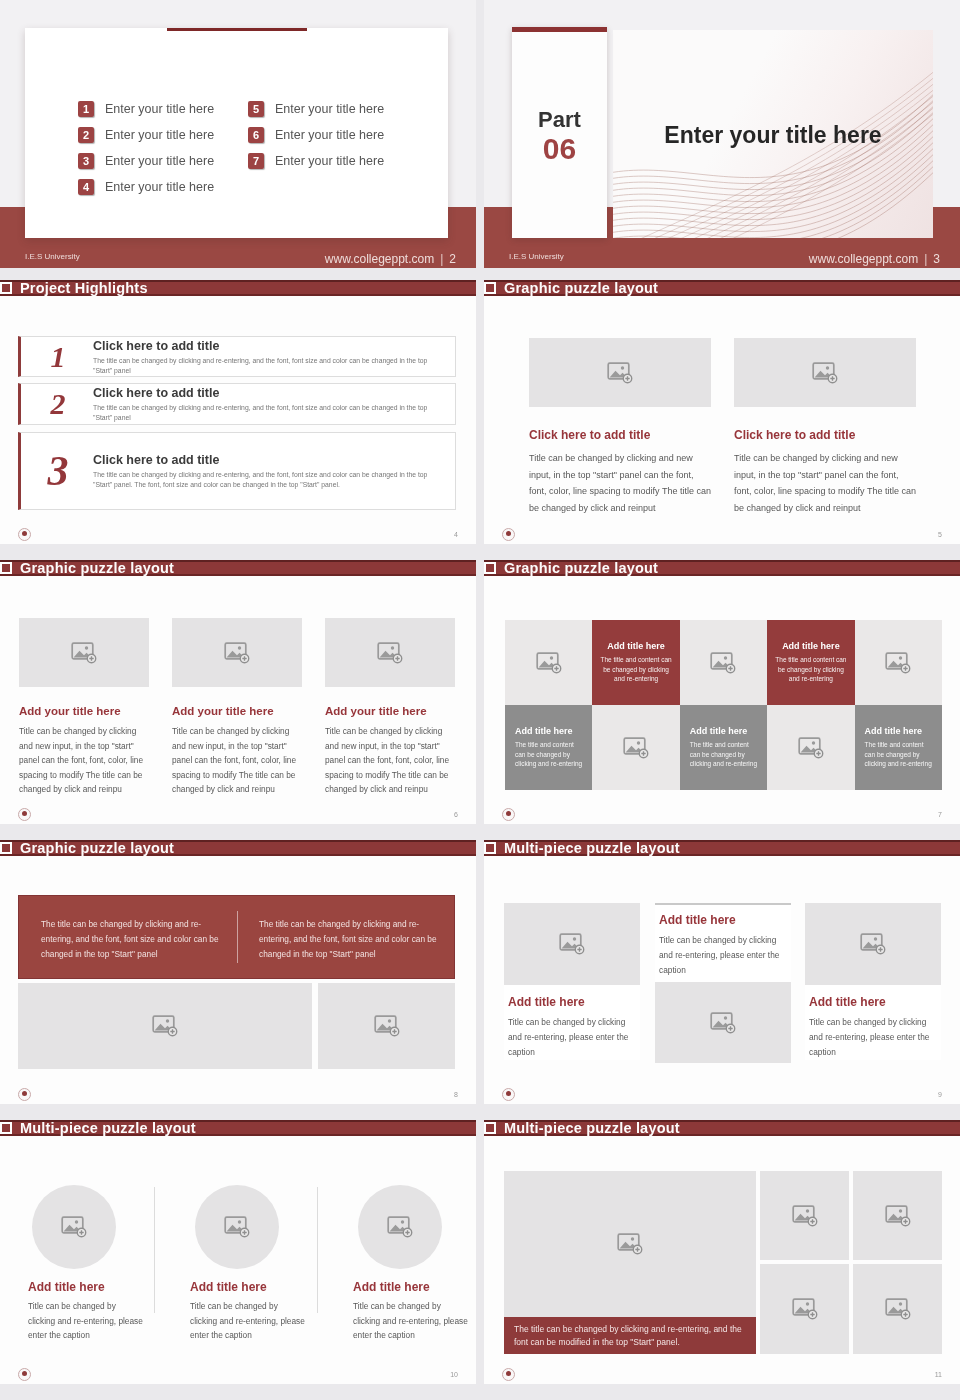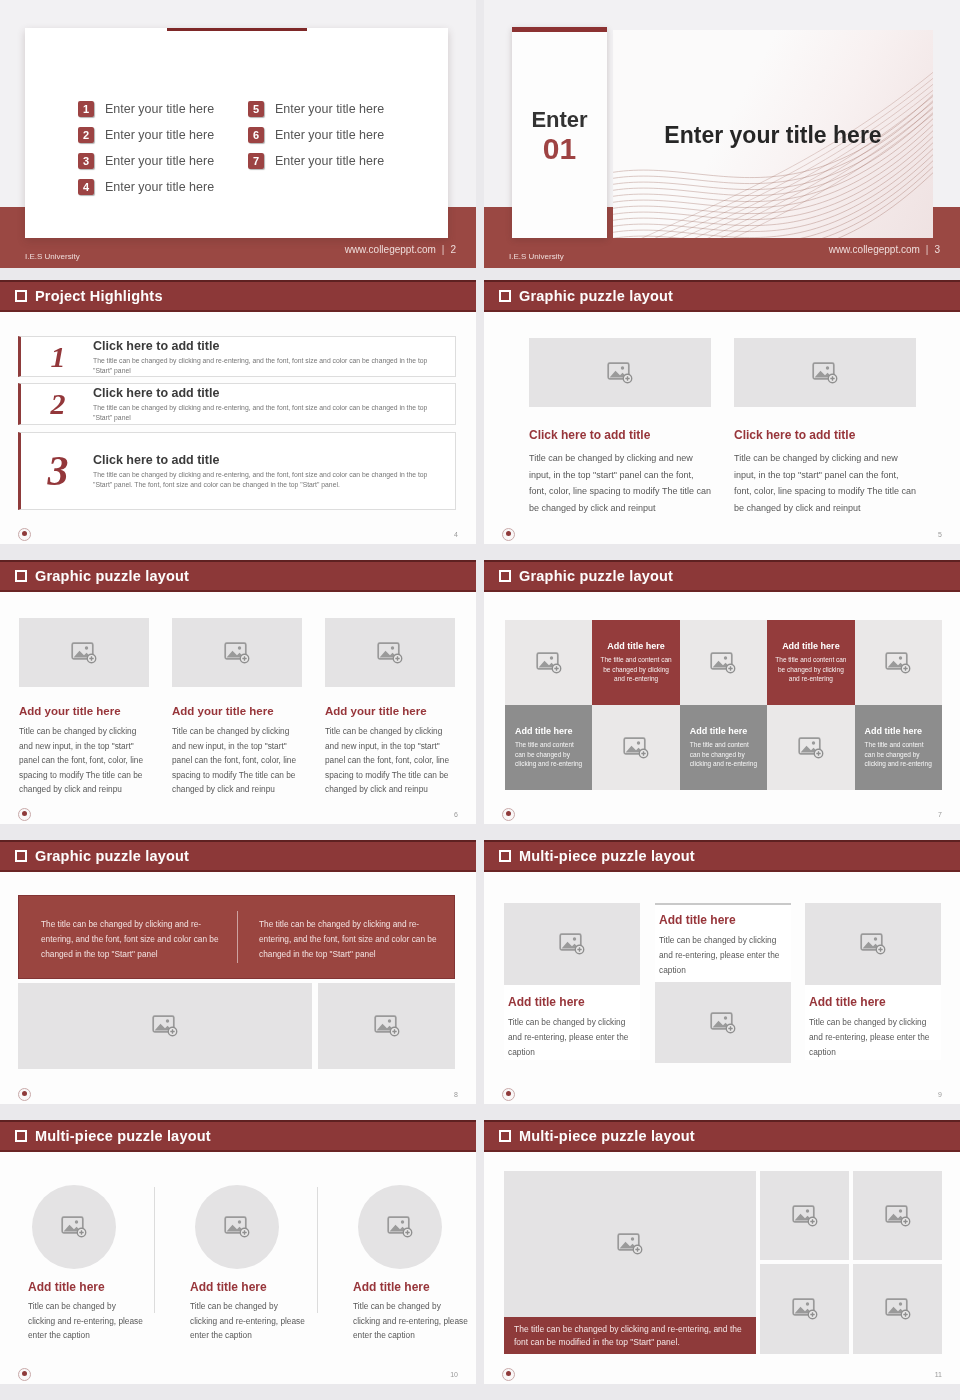--- a/index.html
+++ b/index.html
@@ -5,21 +5,21 @@
   html,body{margin:0;padding:0;background:#dfdee2;}
   body{font-family:"Liberation Sans", sans-serif;}
   .page{position:relative;width:960px;height:1400px;background:#eae9ec;overflow:hidden;}
   .slide{position:absolute;overflow:hidden;}
 
   
   .s1{left:0;top:0;width:476px;height:268px;background:#f2f1f3;}
   .s2{left:484px;top:0;width:476px;height:268px;background:#f2f1f3;}
   .band{position:absolute;left:0;right:0;top:207px;height:61px;background:#9a4843;z-index:1;}
   .bleft{position:absolute;left:25px;bottom:7px;font-size:8px;color:#eedcda;}
-  .bright{position:absolute;right:20px;bottom:13px;font-size:10px;color:#eedcda;}
+  .bright{position:absolute;right:20px;bottom:2px;font-size:12px;color:#eedcda;}
   .fdiv{margin:0 6px;opacity:.85;}
 
   .card1{position:absolute;left:25px;top:28px;width:423px;height:210px;background:#ffffff;
          box-shadow:0 3px 8px rgba(70,40,40,.20);z-index:2;}
   .topline{position:absolute;top:0;left:50%;transform:translateX(-50%);width:140px;height:3px;background:#7e2828;}
   .c-title{margin:16px 0 0 0;text-align:center;font-size:21px;letter-spacing:.5px;color:#2e2e2e;font-weight:bold;}
   .toc{position:absolute;left:53px;top:73px;display:flex;}
   .toc-col{width:170px;}
   .toc-item{display:flex;align-items:center;height:16px;margin-bottom:10px;}
   .numbox{flex:none;width:16px;height:16px;background:#9c4343;border-radius:2px;color:#fff;
@@ -36,22 +36,22 @@
          background:linear-gradient(118deg,#fbfafa 38%,#f8f1f1 62%,#f3e8e8 82%,#efe2e2 100%);}
   .wave{position:absolute;left:0;top:0;width:100%;height:100%;}
   .s2-title{position:absolute;top:92px;left:0;right:0;text-align:center;font-size:23px;font-weight:bold;color:#262626;}
 
   
   .cs{width:476px;height:264px;background:#fdfdfd;}
   .s3{left:0;top:280px;}  .s4{left:484px;top:280px;}
   .s5{left:0;top:560px;}  .s6{left:484px;top:560px;}
   .s7{left:0;top:840px;}  .s8{left:484px;top:840px;}
   .s9{left:0;top:1120px;} .s10{left:484px;top:1120px;}
-  .bar{position:absolute;left:0;right:0;top:0;height:32px;box-sizing:border-box;background:#8c3838;
-       border-top:2px solid #5e2121;border-bottom:2px solid #6a2525;display:flex;align-items:center;padding-left:15px;}
+  .bar{position:absolute;left:0;right:0;top:0;height:16px;box-sizing:border-box;background:#8c3838;
+       border-top:2px solid #5e2121;border-bottom:2px solid #6a2525;display:flex;align-items:center;padding-left:0;}
   .sq{width:8px;height:8px;border:2px solid #fff;display:inline-block;margin-right:8px;flex:none;}
   .bar-t{color:#fdfcfc;font-size:14.5px;font-weight:bold;letter-spacing:.2px;}
   .foot{position:absolute;left:0;right:0;bottom:3px;height:14px;display:flex;align-items:center;
         justify-content:space-between;padding:0 18px;}
   .seal{position:relative;width:11px;height:11px;border-radius:50%;border:1px solid #c9aaaa;background:#faf8f8;display:inline-block;}
   .seal::after{content:"";position:absolute;left:2.5px;top:2px;width:5px;height:5px;border-radius:50%;background:#8e3a3a;}
   .pg{font-size:7px;color:#9a9a9a;}
 
   .ph{background:#e4e3e4;display:flex;align-items:center;justify-content:center;}
   .ico{display:inline-flex;line-height:0;}
@@ -211,22 +211,22 @@
           <use href="#wv2" y="24"></use>
             <use href="#wv2" y="30"></use>
             <use href="#wv2" y="36"></use>
             <use href="#wv2" y="42"></use>
         </g>
       </svg>
       <div class="s2-title">Enter your title here</div>
     </div>
     <div class="card2">
       <div class="card2bar"></div>
-      <div class="part-lbl">Enter</div>
-      <div class="part-num">01</div>
+      <div class="part-lbl">Part</div>
+      <div class="part-num">06</div>
     </div>
   </section>
 
   <section class="slide cs s3">
     <header class="bar">
         <span class="sq"></span>
         <span class="bar-t">Project Highlights</span>
       </header>
     <div class="hrow r1">
       <span class="hnum">1</span>

